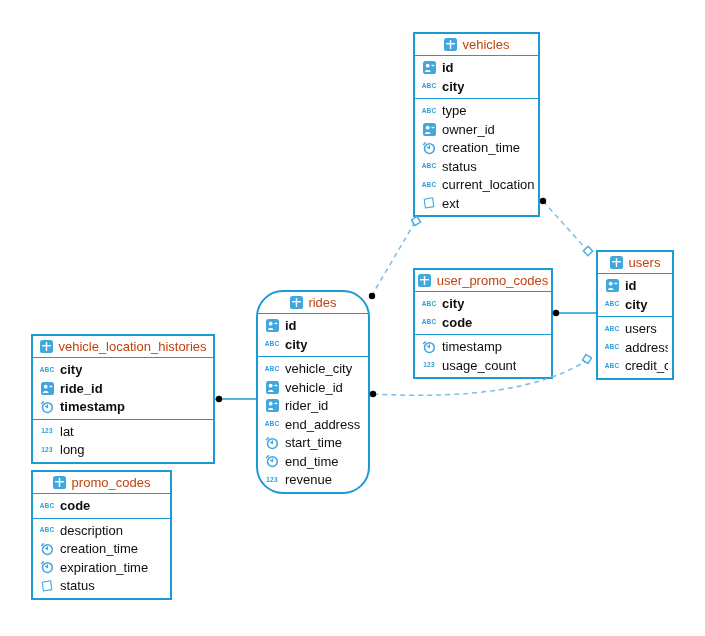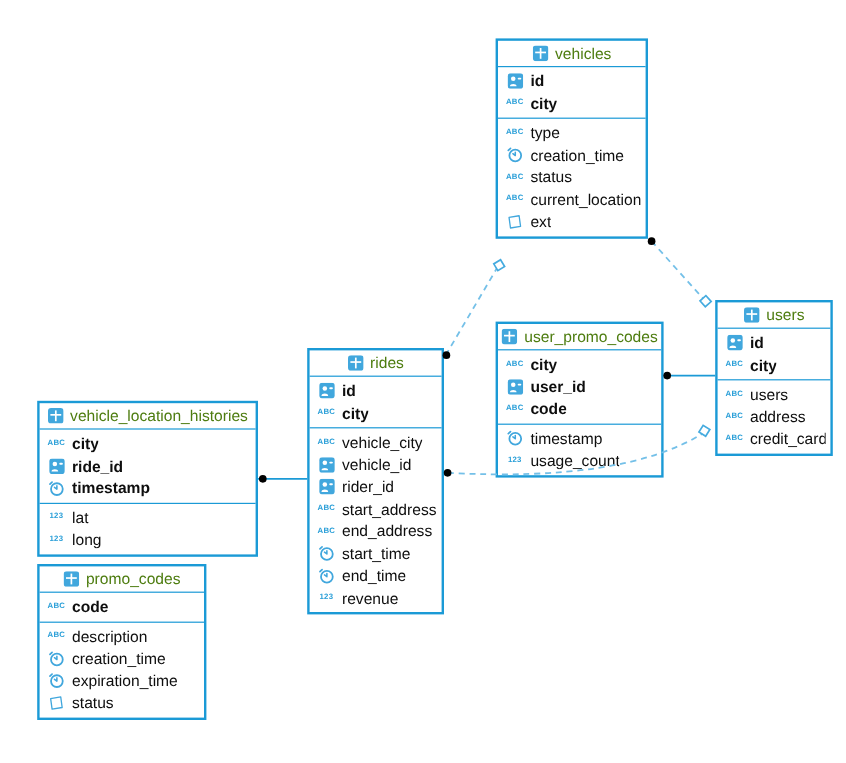--- a/index.html
+++ b/index.html
@@ -17,21 +17,21 @@
     position:absolute;
     background:#ffffff;
     border:2px solid var(--accent);
     color:var(--row-text);
     z-index:1;
   }
   .tbl-header{
     height:22px;
     display:flex;align-items:center;justify-content:center;gap:5px;
     border-bottom:1.5px solid var(--accent);
-    font-size:13px;color:#4d7c0f;
+    font-size:13px;color:#c2410c;
     padding:0 6px;white-space:nowrap;
   }
   .sec{padding:2.5px 0;}
   .sec.keys + .sec.cols{border-top:1.5px solid var(--accent);}
   .col-row{
     height:18.5px;
     display:flex;align-items:center;gap:4px;
     padding:0 4px 0 5px;
     font-size:13px;white-space:nowrap;
   }
@@ -101,20 +101,31 @@
       </div>
       <div class="sec cols">
         <div class="col-row">
           <span class="icon">
             <span class="type-txt">ABC</span>
           </span>
           <span class="col-name">type</span>
         </div>
         <div class="col-row">
           <span class="icon">
+            <svg width="13" height="13" viewBox="0 0 13 13">
+              <rect x="0" y="0" width="13" height="13" rx="2.6" fill="#41a7dd"></rect>
+              <circle cx="4.7" cy="4.7" r="1.9" fill="#fff"></circle>
+              <path d="M1.9,10.9 C1.9,8.3 7.5,8.3 7.5,10.9 Z" fill="#fff"></path>
+              <rect x="8.4" y="3.7" width="3" height="1.6" rx="0.8" fill="#fff"></rect>
+            </svg>
+          </span>
+          <span class="col-name">owner_id</span>
+        </div>
+        <div class="col-row">
+          <span class="icon">
             <svg width="14" height="14" viewBox="0 0 14 14">
               <circle cx="7.4" cy="7.6" r="4.9" fill="none" stroke="#41a7dd" stroke-width="1.5"></circle>
               <path d="M7.4,7.6 L7.4,4.9 M7.4,7.6 L5.4,6.1" stroke="#41a7dd" stroke-width="1.3" stroke-linecap="round" fill="none"></path>
               <path d="M1.6,3.4 L3.4,1.7" stroke="#41a7dd" stroke-width="1.4" stroke-linecap="round"></path>
             </svg>
           </span>
           <span class="col-name">creation_time</span>
         </div>
         <div class="col-row">
           <span class="icon">
@@ -151,31 +162,20 @@
       </div>
       <div class="sec keys">
         <div class="col-row key">
           <span class="icon">
             <span class="type-txt">ABC</span>
           </span>
           <span class="col-name">city</span>
         </div>
         <div class="col-row key">
           <span class="icon">
-            <svg width="13" height="13" viewBox="0 0 13 13">
-              <rect x="0" y="0" width="13" height="13" rx="2.6" fill="#41a7dd"></rect>
-              <circle cx="4.7" cy="4.7" r="1.9" fill="#fff"></circle>
-              <path d="M1.9,10.9 C1.9,8.3 7.5,8.3 7.5,10.9 Z" fill="#fff"></path>
-              <rect x="8.4" y="3.7" width="3" height="1.6" rx="0.8" fill="#fff"></rect>
-            </svg>
-          </span>
-          <span class="col-name">user_id</span>
-        </div>
-        <div class="col-row key">
-          <span class="icon">
             <span class="type-txt">ABC</span>
           </span>
           <span class="col-name">code</span>
         </div>
       </div>
       <div class="sec cols">
         <div class="col-row">
           <span class="icon">
             <svg width="14" height="14" viewBox="0 0 14 14">
               <circle cx="7.4" cy="7.6" r="4.9" fill="none" stroke="#41a7dd" stroke-width="1.5"></circle>
@@ -186,21 +186,21 @@
           <span class="col-name">timestamp</span>
         </div>
         <div class="col-row">
           <span class="icon">
             <span class="type-txt">123</span>
           </span>
           <span class="col-name">usage_count</span>
         </div>
       </div>
     </div>
-    <div class="table-node" style="left: 596px; top: 250px; width: 98px;">
+    <div class="table-node" style="left: 596px; top: 250px; width: 78px;">
       <div class="tbl-header">
         <span class="icon" style="width: 14px; flex: 0 0 14px;">
           <svg width="13" height="13" viewBox="0 0 13 13">
             <rect x="0" y="0" width="13" height="13" rx="2.6" fill="#41a7dd"></rect>
             <rect x="2" y="5" width="9" height="1.4" fill="#fff"></rect>
             <rect x="5.8" y="2" width="1.4" height="9" fill="#fff"></rect>
           </svg>
         </span>
         <span>users</span>
       </div>
@@ -237,21 +237,21 @@
           <span class="col-name">address</span>
         </div>
         <div class="col-row">
           <span class="icon">
             <span class="type-txt">ABC</span>
           </span>
           <span class="col-name">credit_card</span>
         </div>
       </div>
     </div>
-    <div class="table-node" style="left: 256px; top: 290px; width: 114px;">
+    <div class="table-node" style="left: 256px; top: 290px; width: 114px; border-radius: 27px;">
       <div class="tbl-header">
         <span class="icon" style="width: 14px; flex: 0 0 14px;">
           <svg width="13" height="13" viewBox="0 0 13 13">
             <rect x="0" y="0" width="13" height="13" rx="2.6" fill="#41a7dd"></rect>
             <rect x="2" y="5" width="9" height="1.4" fill="#fff"></rect>
             <rect x="5.8" y="2" width="1.4" height="9" fill="#fff"></rect>
           </svg>
         </span>
         <span>rides</span>
       </div>
@@ -295,26 +295,20 @@
         <div class="col-row">
           <span class="icon">
             <svg width="13" height="13" viewBox="0 0 13 13">
               <rect x="0" y="0" width="13" height="13" rx="2.6" fill="#41a7dd"></rect>
               <circle cx="4.7" cy="4.7" r="1.9" fill="#fff"></circle>
               <path d="M1.9,10.9 C1.9,8.3 7.5,8.3 7.5,10.9 Z" fill="#fff"></path>
               <rect x="8.4" y="3.7" width="3" height="1.6" rx="0.8" fill="#fff"></rect>
             </svg>
           </span>
           <span class="col-name">rider_id</span>
-        </div>
-        <div class="col-row">
-          <span class="icon">
-            <span class="type-txt">ABC</span>
-          </span>
-          <span class="col-name">start_address</span>
         </div>
         <div class="col-row">
           <span class="icon">
             <span class="type-txt">ABC</span>
           </span>
           <span class="col-name">end_address</span>
         </div>
         <div class="col-row">
           <span class="icon">
             <svg width="14" height="14" viewBox="0 0 14 14">

